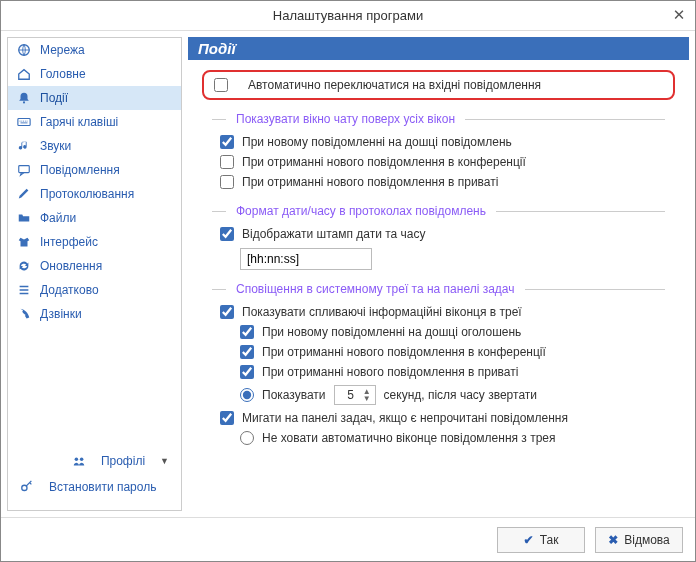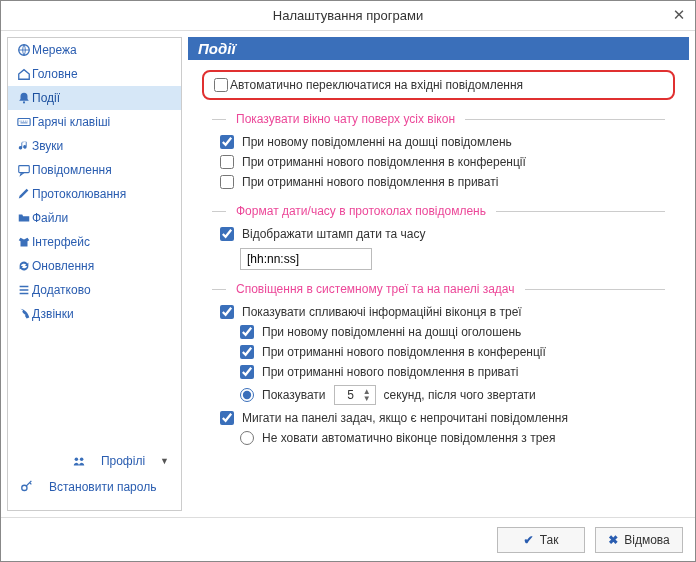--- a/index.html
+++ b/index.html
@@ -49,20 +49,21 @@
     display: flex;
     flex-direction: column;
     background: #fff;
   }
   .sidebar-list {
     flex: 0 0 auto;
   }
   .side-item {
     display: flex;
     align-items: center;
+    gap: 8px;
     padding: 4px 8px;
     color: #2a5db0;
     cursor: pointer;
     font-size: 12px;
   }
   .side-item.selected {
     background: #d6e7f7;
     color: #1b4f9e;
   }
   .side-item .icon {
@@ -101,30 +102,30 @@
     flex: 1;
     padding: 10px 14px 0 14px;
     overflow: auto;
   }
   .highlight-row {
     border: 2px solid #e03030;
     border-radius: 8px;
     padding: 6px 10px;
     display: flex;
     align-items: center;
-    gap: 2px;
+    gap: 20px;
     margin-bottom: 12px;
   }
   .group {
     margin: 8px 0 12px 0;
   }
   .group-header {
     display: flex;
     align-items: center;
-    color: #ec4899;
+    color: #8b5cf6;
     font-size: 12px;
     margin: 4px 0 6px 0;
   }
   .group-header::before,
   .group-header::after {
     content: "";
     flex: 0 0 10px;
   }
   .group-header .line-left {
     height: 1px; background: #ccc; width: 14px; margin-right: 10px;
@@ -412,21 +413,21 @@
           <div class="opt-row indent2">
             <input type="radio" name="tray-hide" checked="" style="">
             <span>Показувати</span>
             <span class="spin">
               <span class="num">5</span>
               <span class="arr">
                   <span>▲</span>
                   <span>▼</span>
                 </span>
             </span>
-            <span>секунд, після чого звертати</span>
+            <span>секунд, після часу звертати</span>
           </div>
           <div class="opt-row">
             <input type="checkbox" checked="" style="">
             <span>Мигати на панелі задач, якщо є непрочитані повідомлення</span>
           </div>
           <div class="opt-row indent2">
             <input type="radio" name="tray-hide" style="">
             <span>Не ховати автоматично віконце повідомлення з трея</span>
           </div>
         </div>

